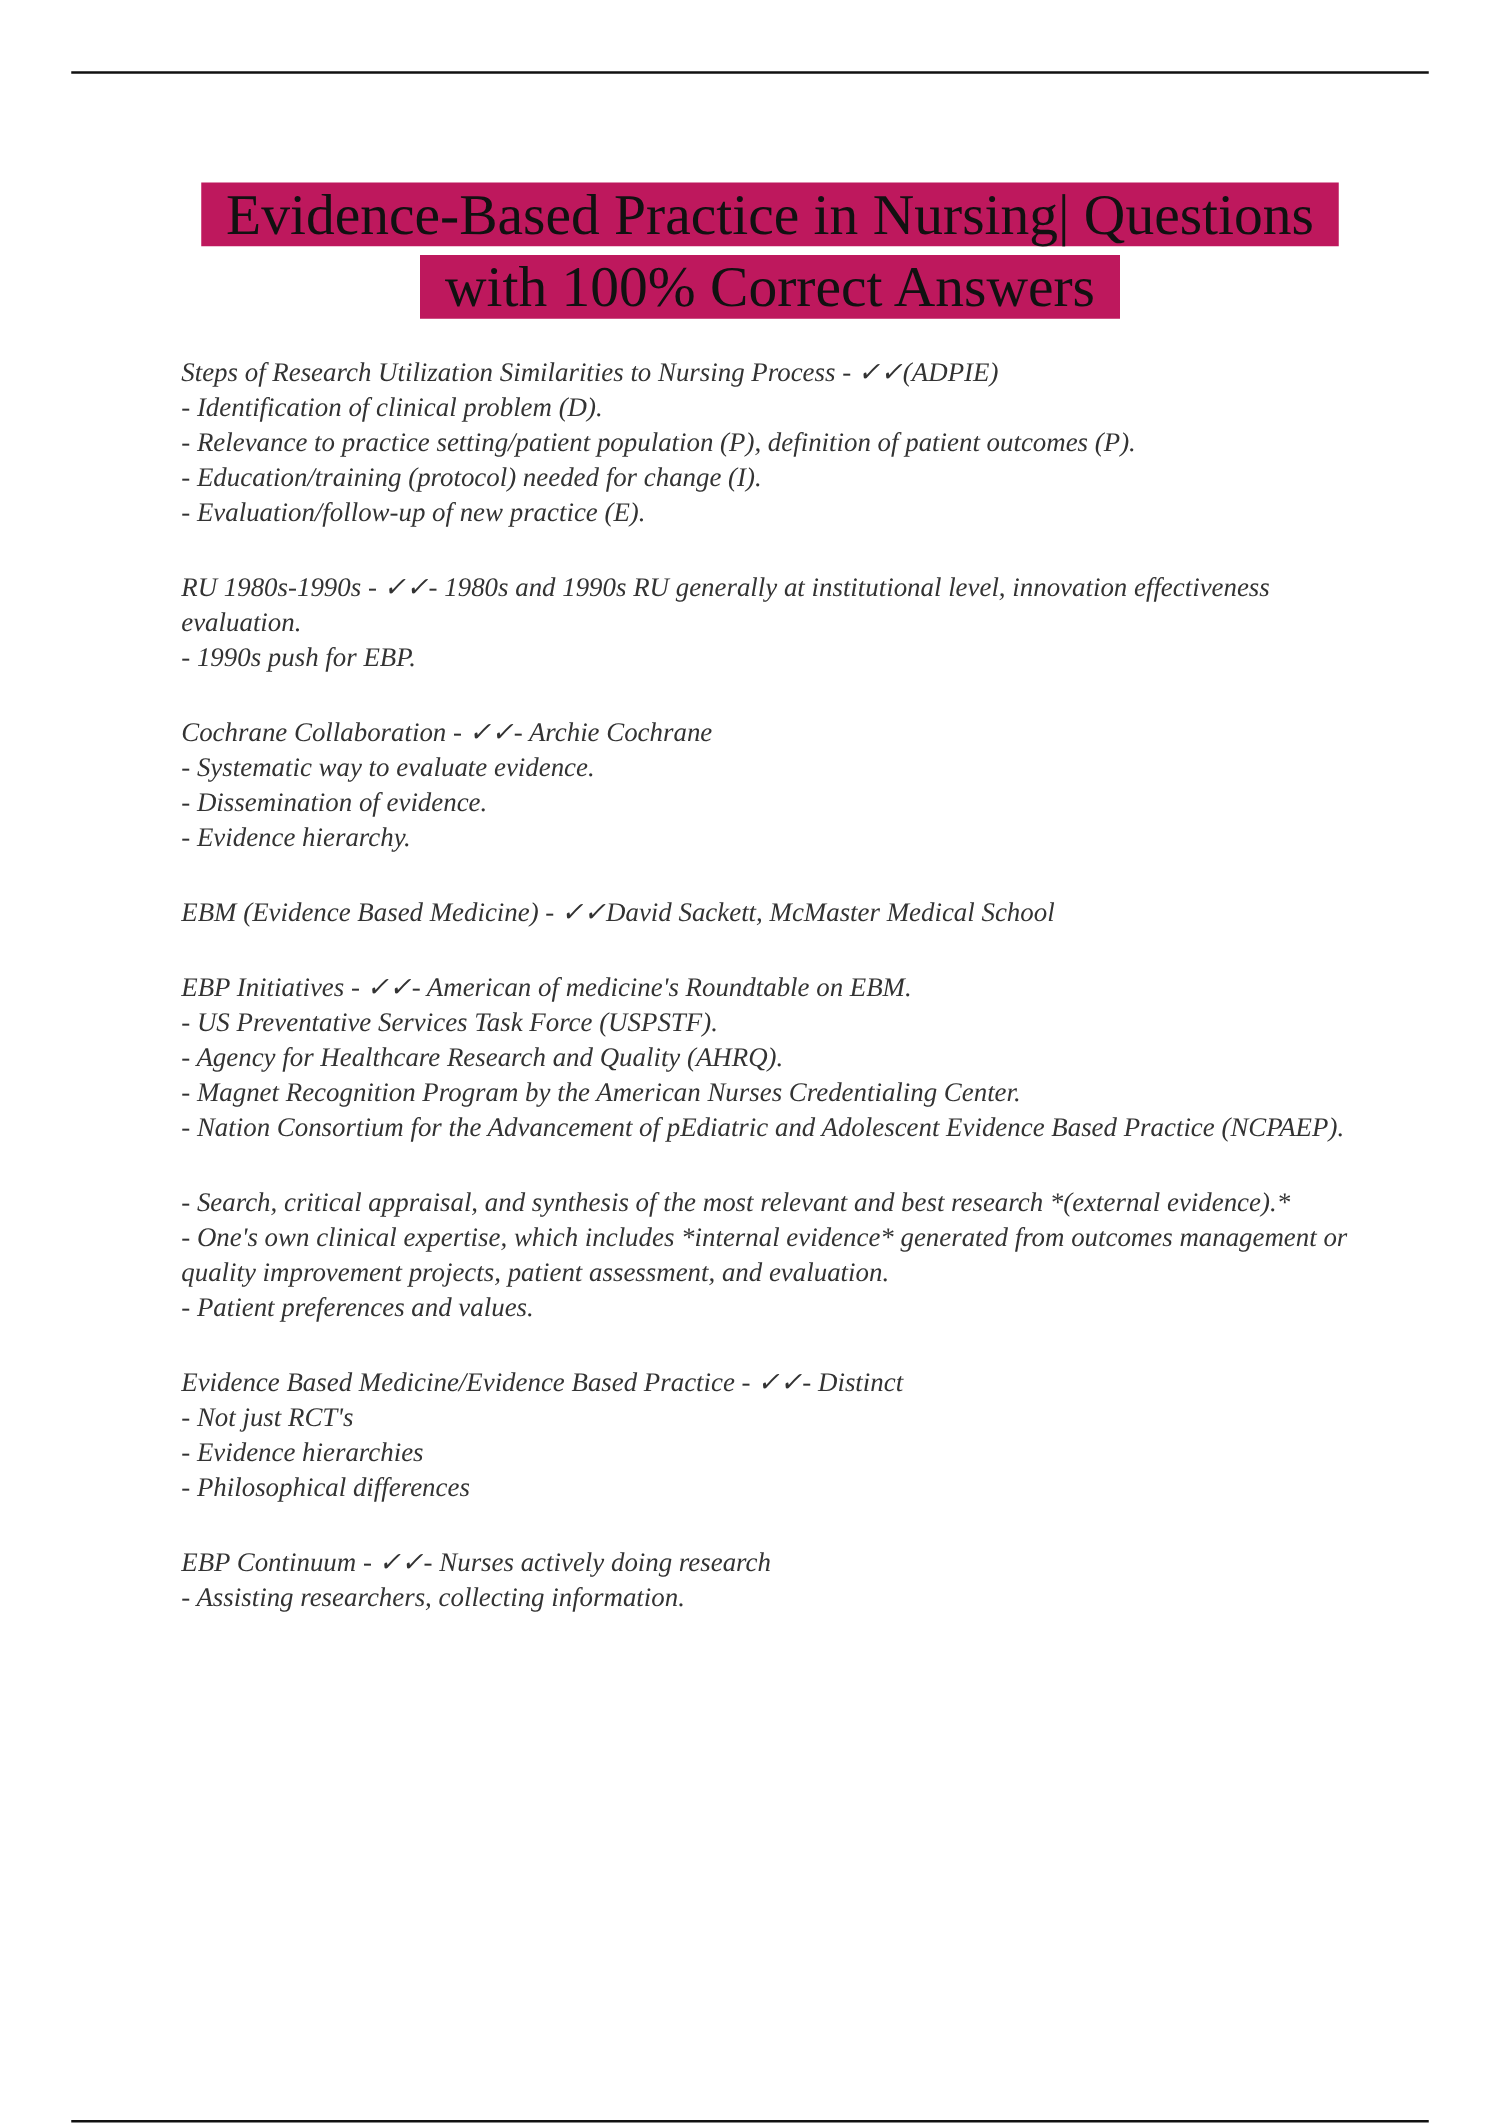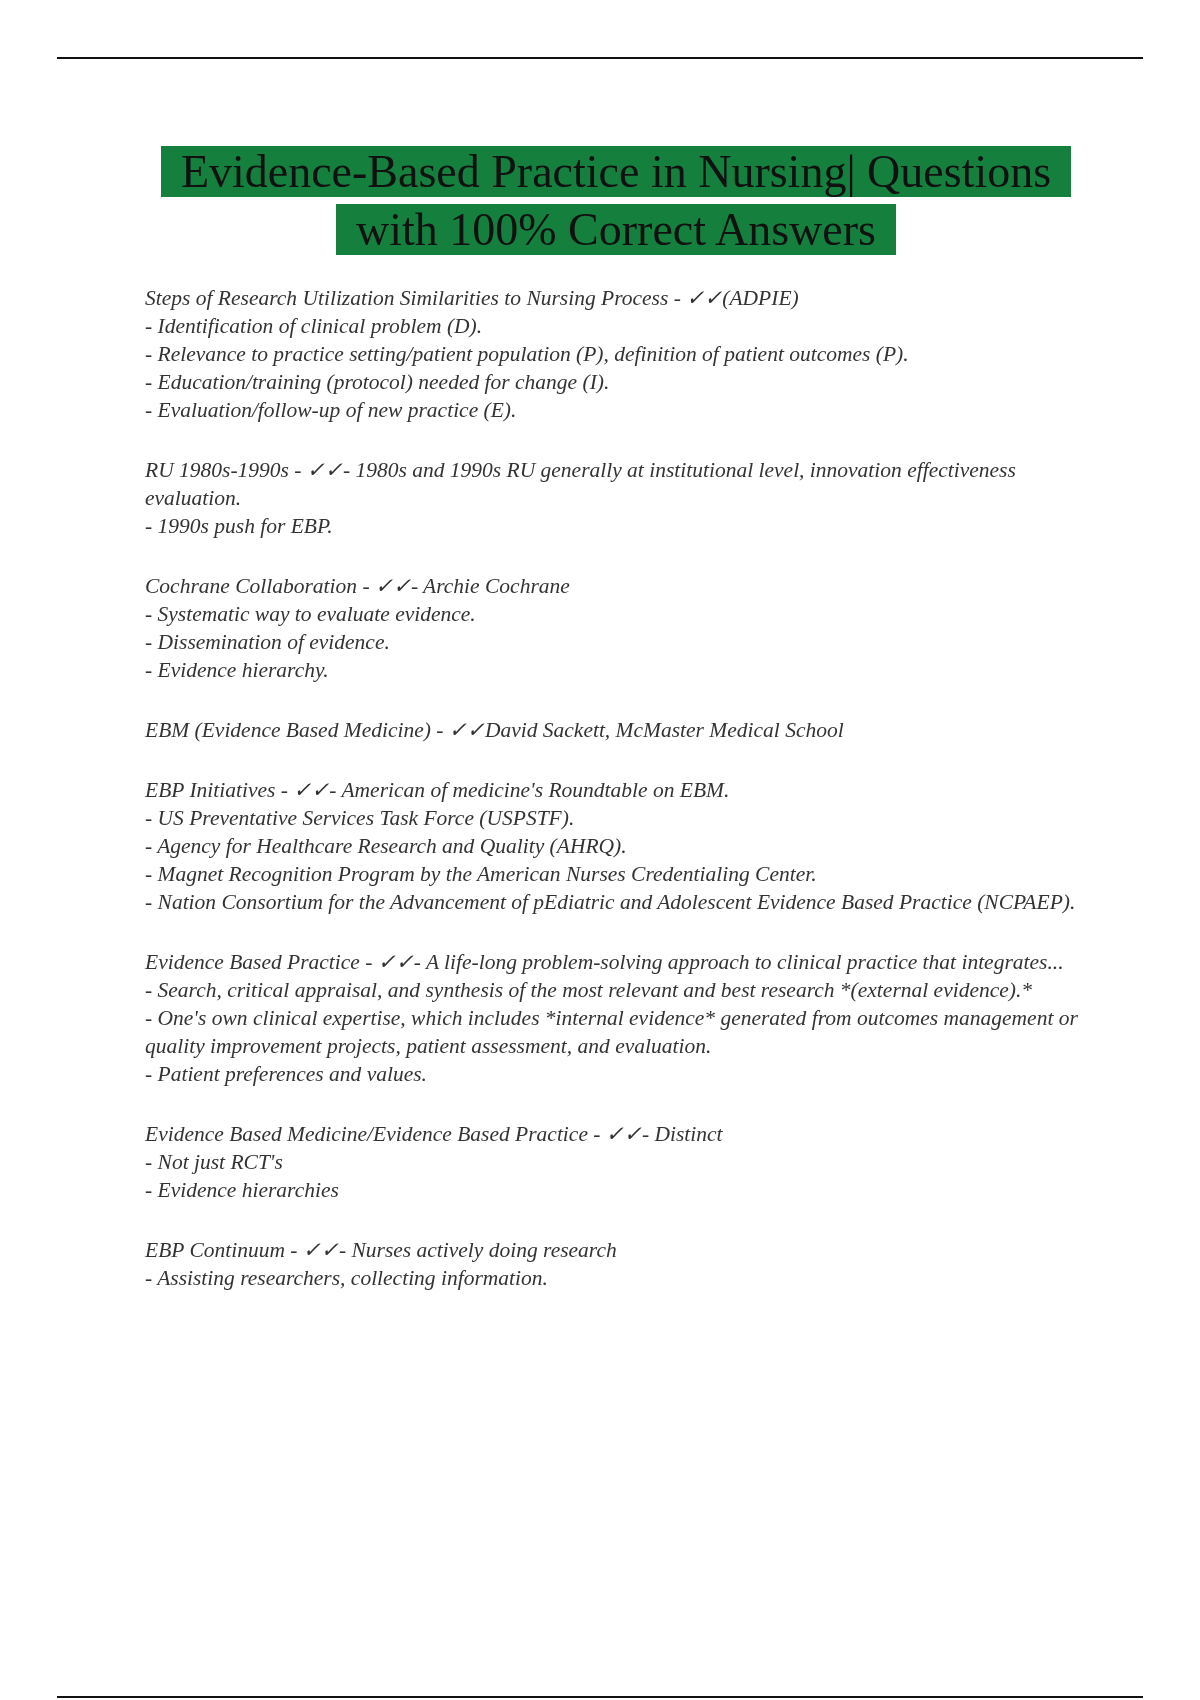--- a/index.html
+++ b/index.html
@@ -3,21 +3,21 @@
   <meta charset="utf-8">
   <style>
     html, body { margin: 0; padding: 0; background: #ffffff; }
     body { width: 1200px; height: 1700px; position: relative; overflow: hidden;
            font-family: "Liberation Serif", "DejaVu Serif", serif; color: #222; }
     .rule { position: absolute; left: 57px; width: 1086px; height: 0; border-top: 2px solid #111; }
     .rule-top { top: 57px; }
     .rule-bottom { top: 1696px; }
     .title { position: absolute; top: 143px; left: 0; width: 1232px; text-align: center;
              font-size: 46px; line-height: 58px; color: #111; }
-    .title span { background: #15803d; padding: 0 20px; }
+    .title span { background: #be185d; padding: 0 20px; }
     .content { position: absolute; top: 284px; left: 145px; width: 945px;
                font-size: 21.5px; line-height: 28px; color: #333; font-style: italic; }
     .block { margin-bottom: 32px; }
     .line { white-space: normal; }
   </style>
 </head>
 <body>
 
 <div class="rule rule-top"></div>
 
@@ -53,30 +53,30 @@
 
   <div class="block">
     <div class="line"><span>EBP Initiatives - </span><span>✓✓</span><span>- American of medicine's Roundtable on EBM.</span></div>
     <div class="line">- US Preventative Services Task Force (USPSTF).</div>
     <div class="line">- Agency for Healthcare Research and Quality (AHRQ).</div>
     <div class="line">- Magnet Recognition Program by the American Nurses Credentialing Center.</div>
     <div class="line">- Nation Consortium for the Advancement of pEdiatric and Adolescent Evidence Based Practice (NCPAEP).</div>
   </div>
 
   <div class="block">
-    <div class="line"><span>Evidence Based Practice - </span><span>✓✓</span><span>- A life-long problem-solving approach to clinical practice that integrates...</span></div>
     <div class="line">- Search, critical appraisal, and synthesis of the most relevant and best research *(external evidence).*</div>
     <div class="line">- One's own clinical expertise, which includes *internal evidence* generated from outcomes management or quality improvement projects, patient assessment, and evaluation.</div>
     <div class="line">- Patient preferences and values.</div>
   </div>
 
   <div class="block">
     <div class="line"><span>Evidence Based Medicine/Evidence Based Practice - </span><span>✓✓</span><span>- Distinct</span></div>
     <div class="line">- Not just RCT's</div>
     <div class="line">- Evidence hierarchies</div>
+    <div class="line">- Philosophical differences</div>
   </div>
 
   <div class="block">
     <div class="line"><span>EBP Continuum - </span><span>✓✓</span><span>- Nurses actively doing research</span></div>
     <div class="line">- Assisting researchers, collecting information.</div>
   </div>
 </div>
 
 <div class="rule rule-bottom"></div>
 

